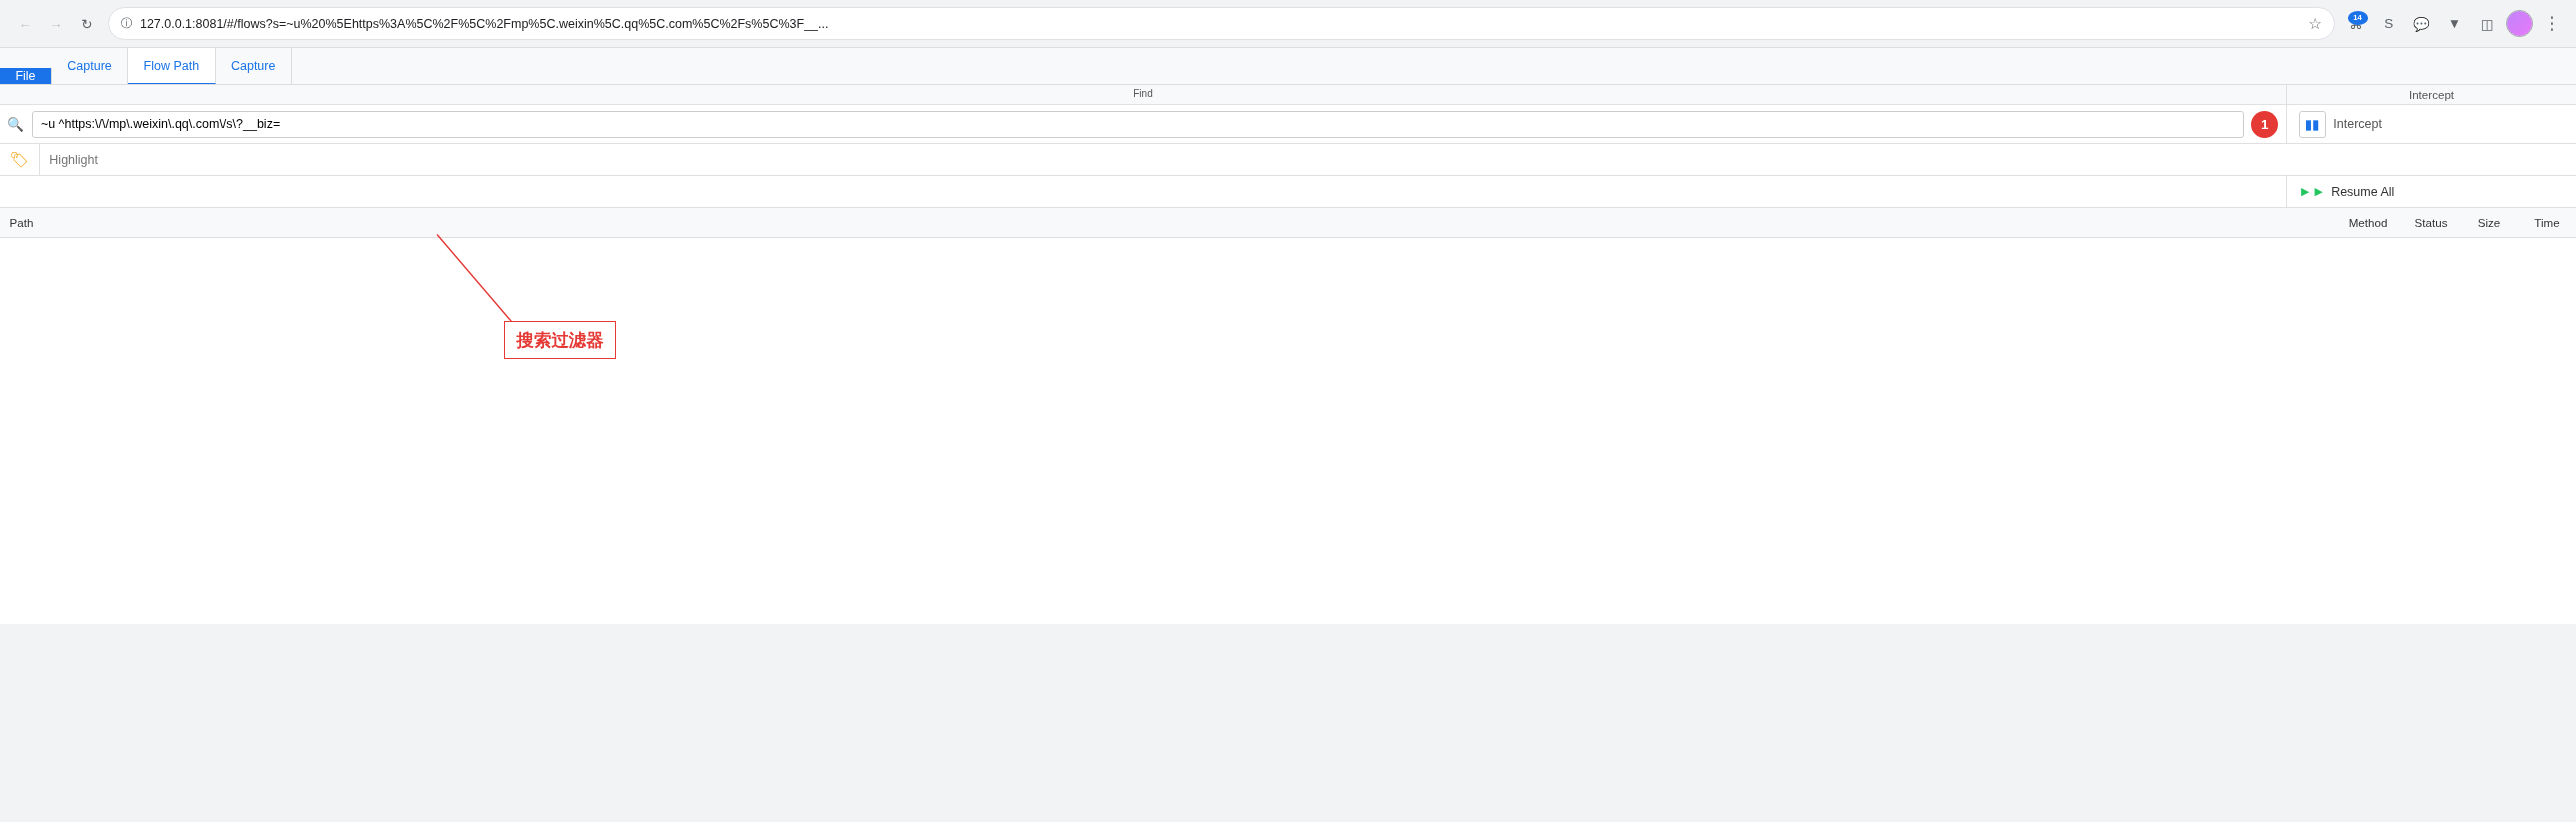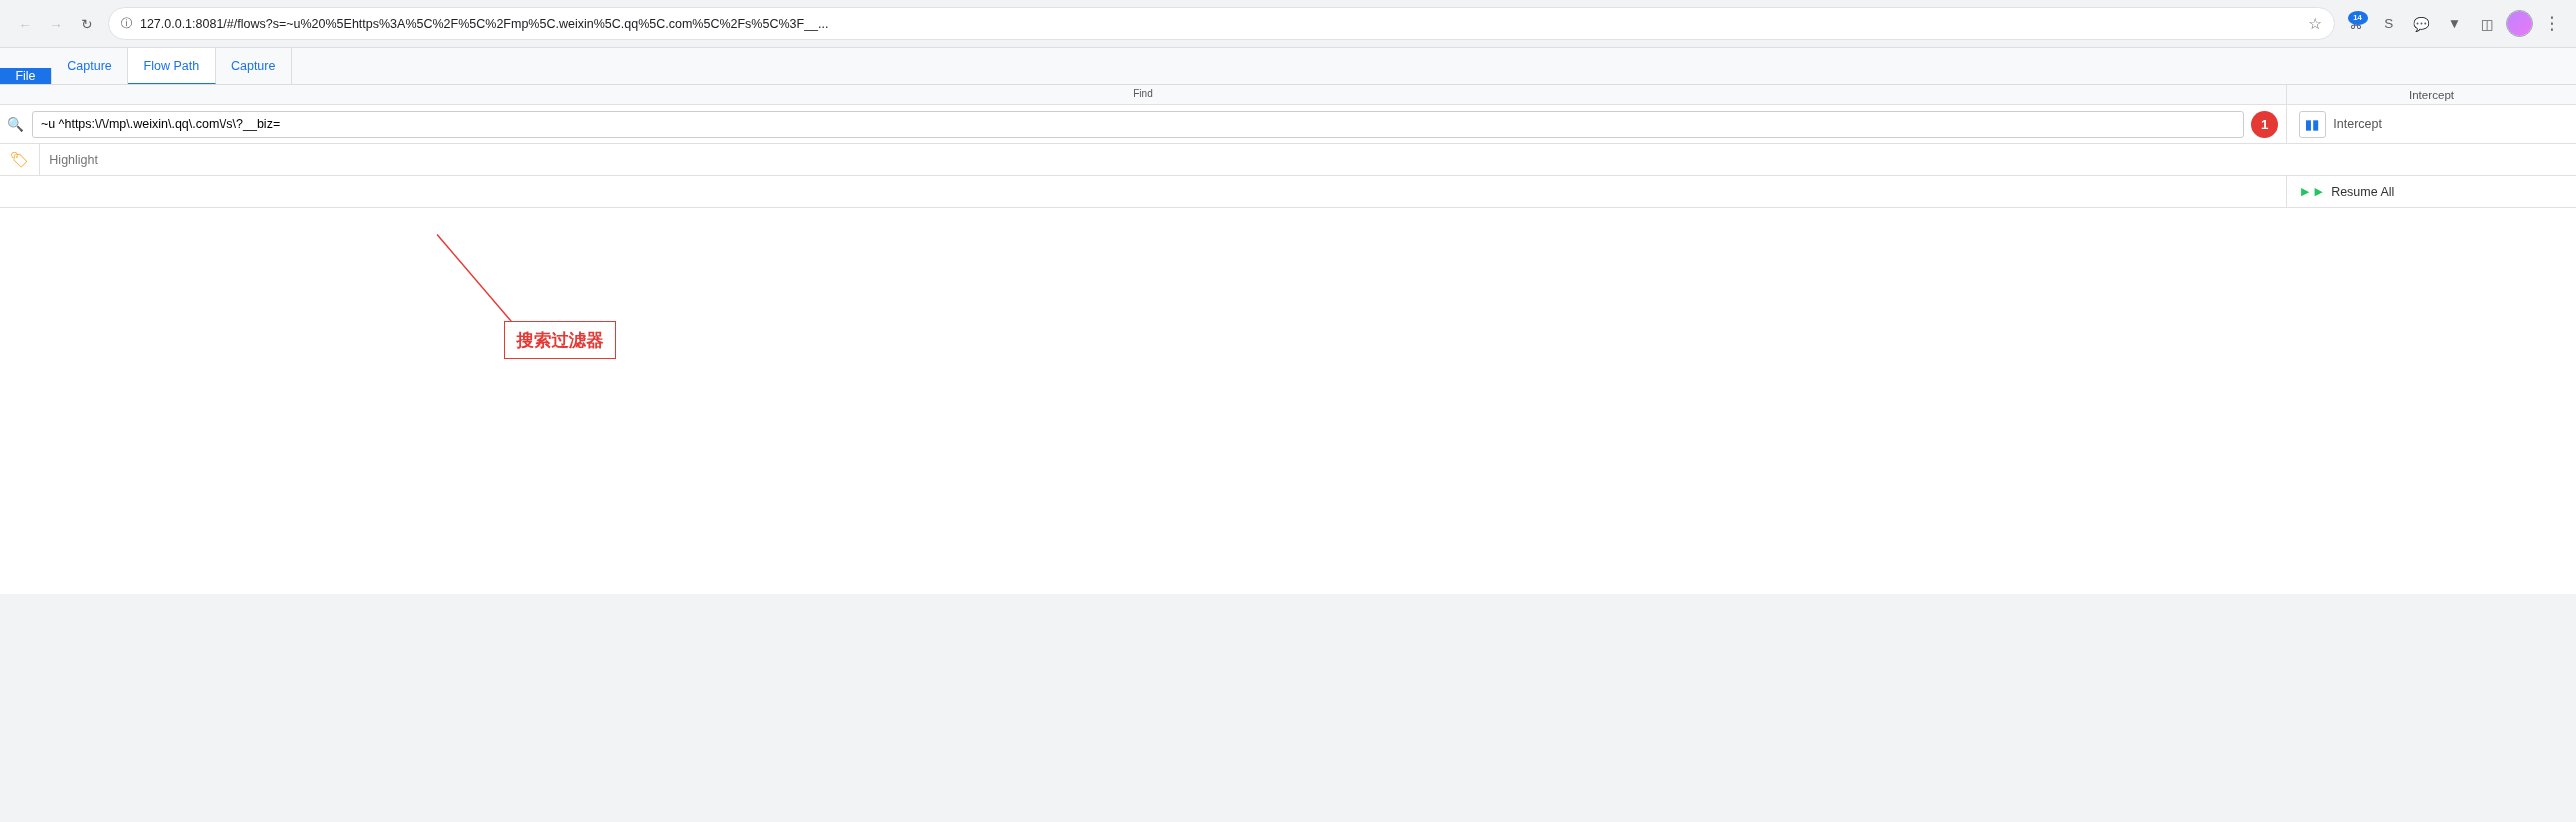--- a/index.html
+++ b/index.html
@@ -143,20 +143,27 @@
   <div class="resume-row">
     <div class="resume-spacer"></div>
     <div class="resume-section">
       <button class="resume-btn">
         <span class="resume-arrows">►►</span>
         <span>Resume All</span>
       </button>
     </div>
   </div>
 
+  <div class="table-headers">
+    <div class="th-path">Path</div>
+    <div class="th-method">Method</div>
+    <div class="th-status">Status</div>
+    <div class="th-size">Size</div>
+    <div class="th-time">Time</div>
+  </div>
 
   <div style="height: 386px; background: white;"></div>
 
   <svg class="annotation-svg" width="2576" height="822" style="position:absolute; top:0; left:0; pointer-events:none; z-index:5;" viewBox="0 0 2670 852">
 
     <line x1="453" y1="155" x2="530" y2="245" stroke="#e53935" stroke-width="1.5"></line>
   </svg>
 
   <div class="annotation-box" style="left: 504px; top: 236px; font-family: -apple-system, BlinkMacSystemFont, sans-serif;">
     <span>搜索过滤器</span>

